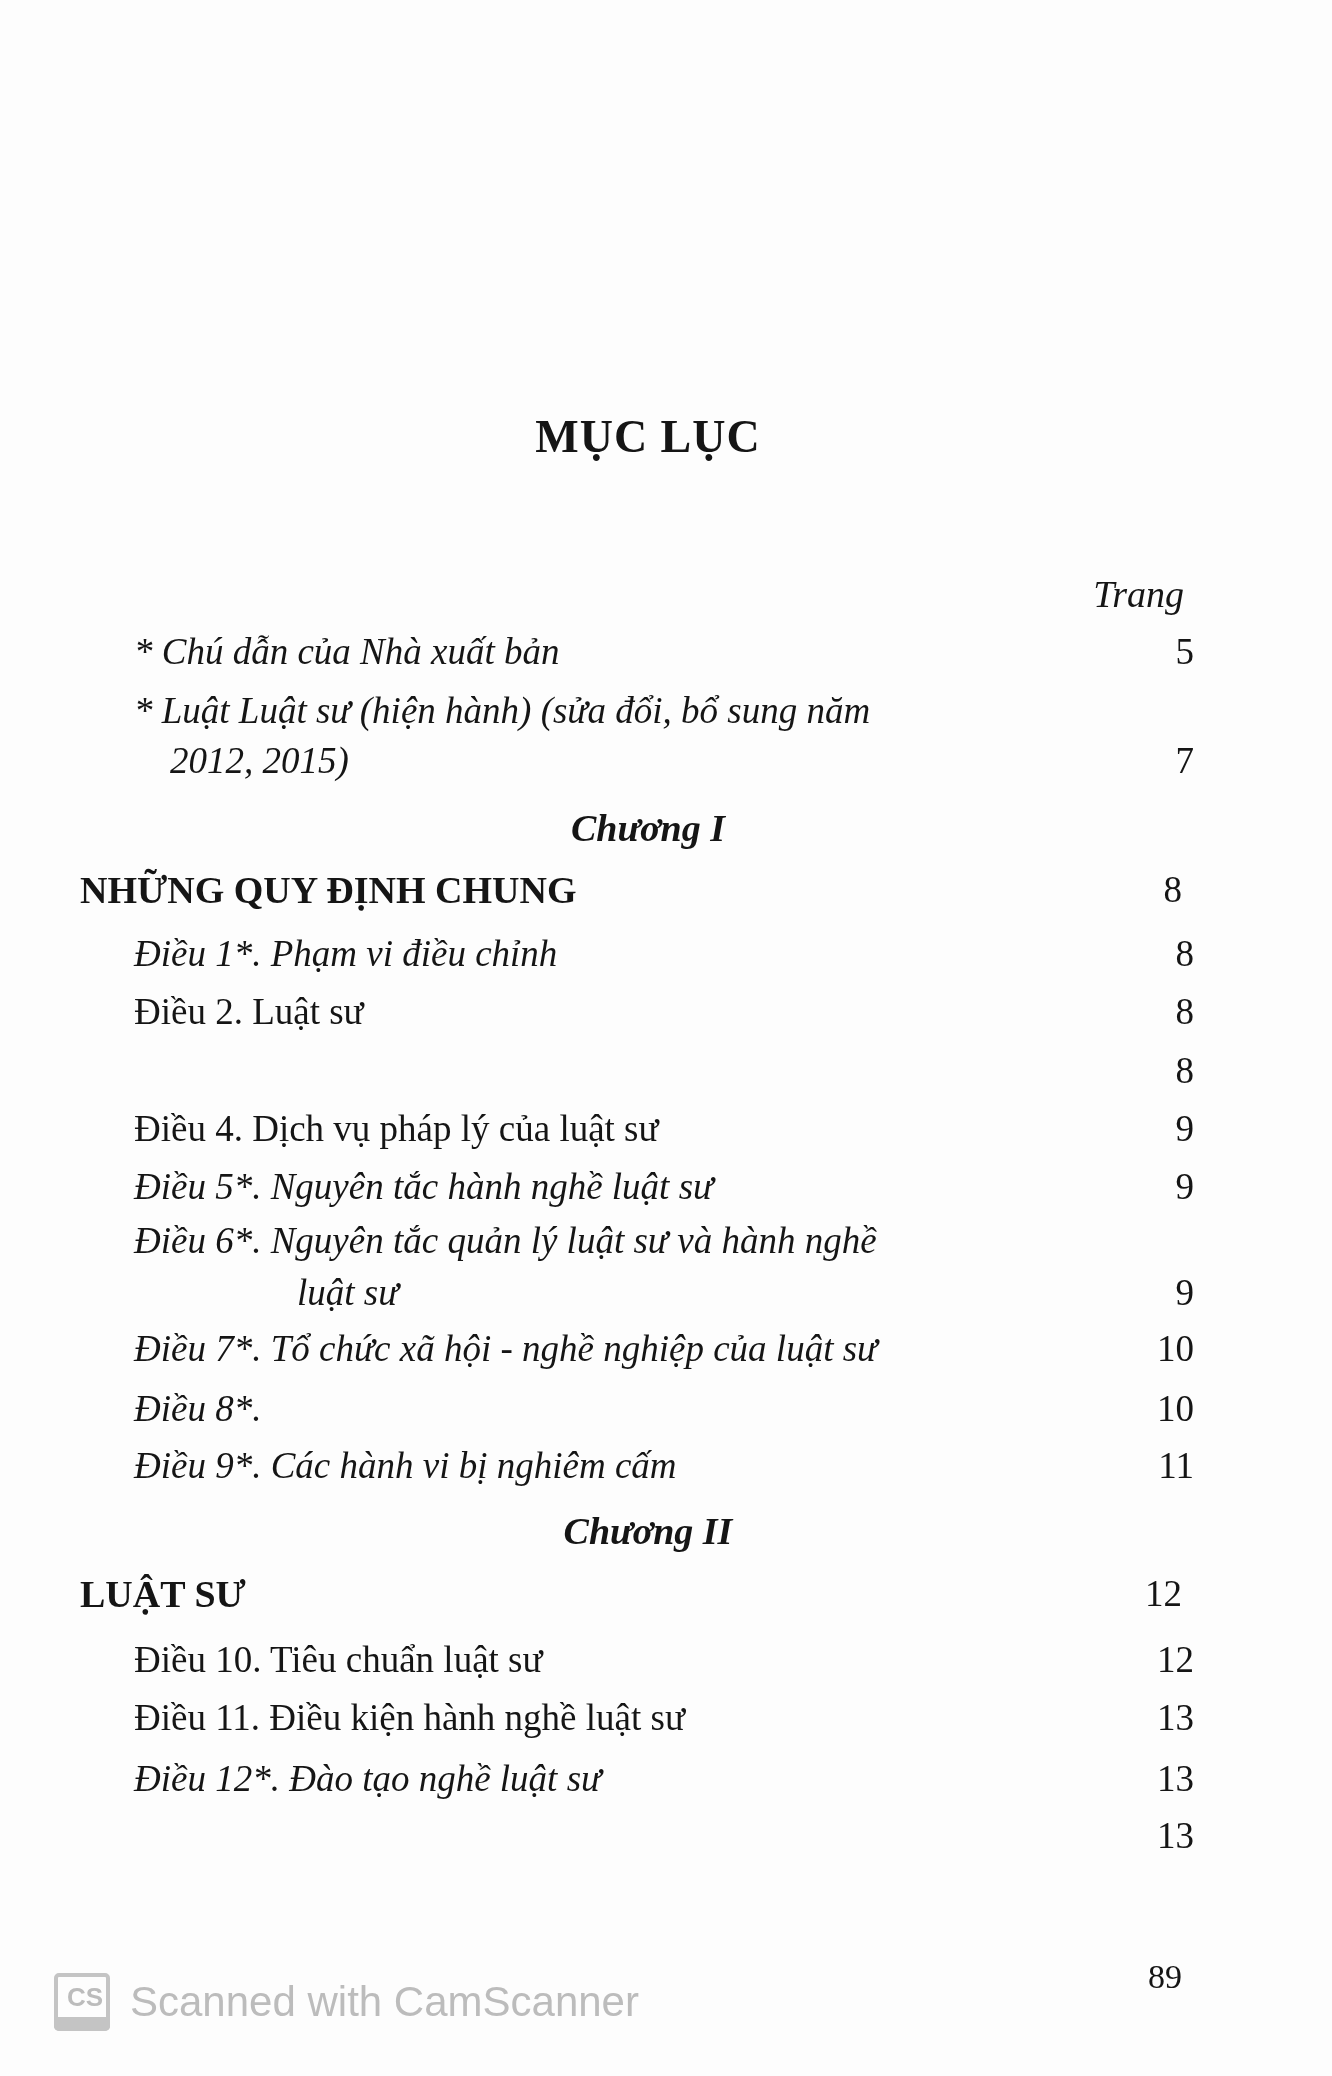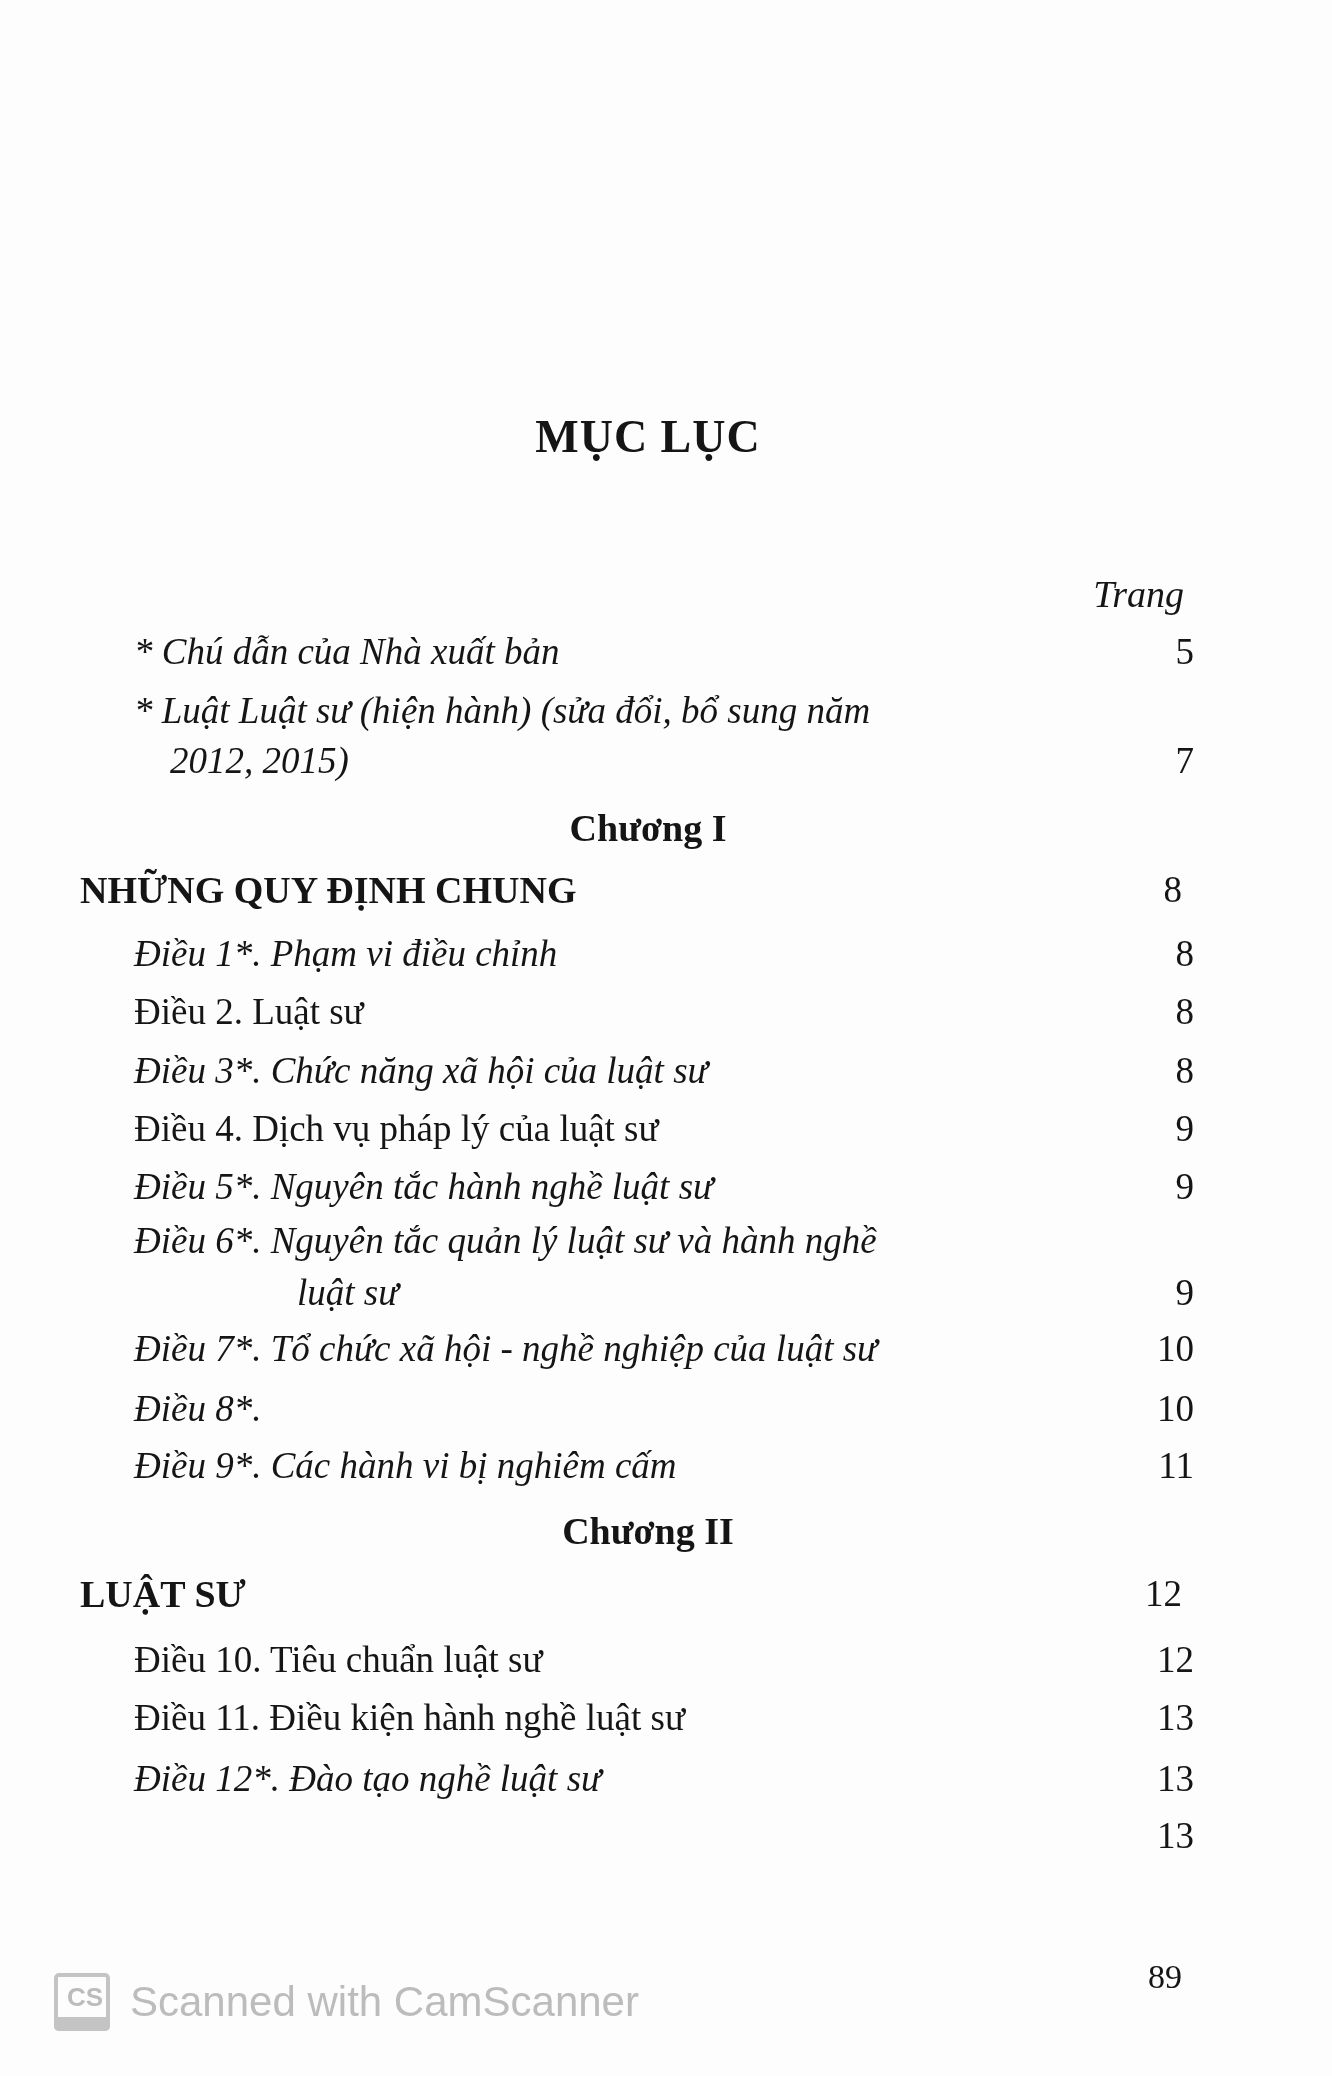--- a/index.html
+++ b/index.html
@@ -7,21 +7,21 @@
     width:1332px; height:2076px; background:#fdfdfd; position:relative; overflow:hidden;
     font-family:"Liberation Serif", "DejaVu Serif", serif; color:#151515;
   }
   .abs { position:absolute; white-space:nowrap; }
   .title { left:0; width:1296px; text-align:center; top:410px; font-size:46px; font-weight:bold; letter-spacing:1px; }
   .trang { right:148px; top:572px; font-size:38px; font-style:italic; }
   .row { position:absolute; left:122px; width:1060px; height:52px; font-size:37px; line-height:52px;margin-left:12px; }
   .row .label { position:absolute; left:0; top:0; white-space:nowrap; }
   .row .label.it { font-style:italic; }
   .row .page { position:absolute; right:0; top:0; }
-  .chapter { left:0; width:1296px; text-align:center; font-size:38px; font-weight:bold; }
+  .chapter { left:0; width:1296px; text-align:center; font-size:38px; font-style:italic; font-weight:bold; }
   .section { position:absolute; left:122px; width:1060px; height:52px; line-height:52px; font-size:37px; }
   .section .name { position:absolute; left:12px; width:1060px; text-align:left; font-weight:bold; font-size:38px; margin-left:-54px; }
   .section .page { position:absolute; right:0; top:0; }
   .pagenum { right:150px; top:1958px; font-size:34px; }
   .watermark { left:54px; top:1972px; height:60px; display:flex; align-items:center; color:#bdbdbd; }
   .cs-logo { width:56px; height:58px; border:4px solid #c4c4c4; border-radius:5px; box-sizing:border-box; position:relative; display:flex; align-items:center; justify-content:center; font-family:"Liberation Sans", sans-serif; font-weight:bold; font-size:26px; color:#bcbcbc;padding-left:6px; }
   .cs-logo::after { content:""; position:absolute; left:-4px; right:-4px; bottom:-4px; height:14px; background:#c4c4c4; border-radius:0 0 5px 5px; }
   .wm-text { margin-left:20px; font-family:"Liberation Sans", sans-serif; font-size:42px; color:#bcbcbc; }
 </style>
 </head>
@@ -52,21 +52,20 @@
 
   <div class="row" style="top:928px">
     <span class="label it">Điều 1*. Phạm vi điều chỉnh</span>
     <span class="page">8</span>
   </div>
   <div class="row" style="top:986px">
     <span class="label">Điều 2. Luật sư</span>
     <span class="page">8</span>
   </div>
   <div class="row" style="top:1045px">
-    <span class="label it">Điều 3*. Chức năng xã hội của luật sư</span>
     <span class="page">8</span>
   </div>
   <div class="row" style="top:1103px">
     <span class="label">Điều 4. Dịch vụ pháp lý của luật sư</span>
     <span class="page">9</span>
   </div>
   <div class="row" style="top:1161px">
     <span class="label it">Điều 5*. Nguyên tắc hành nghề luật sư</span>
     <span class="page">9</span>
   </div>

